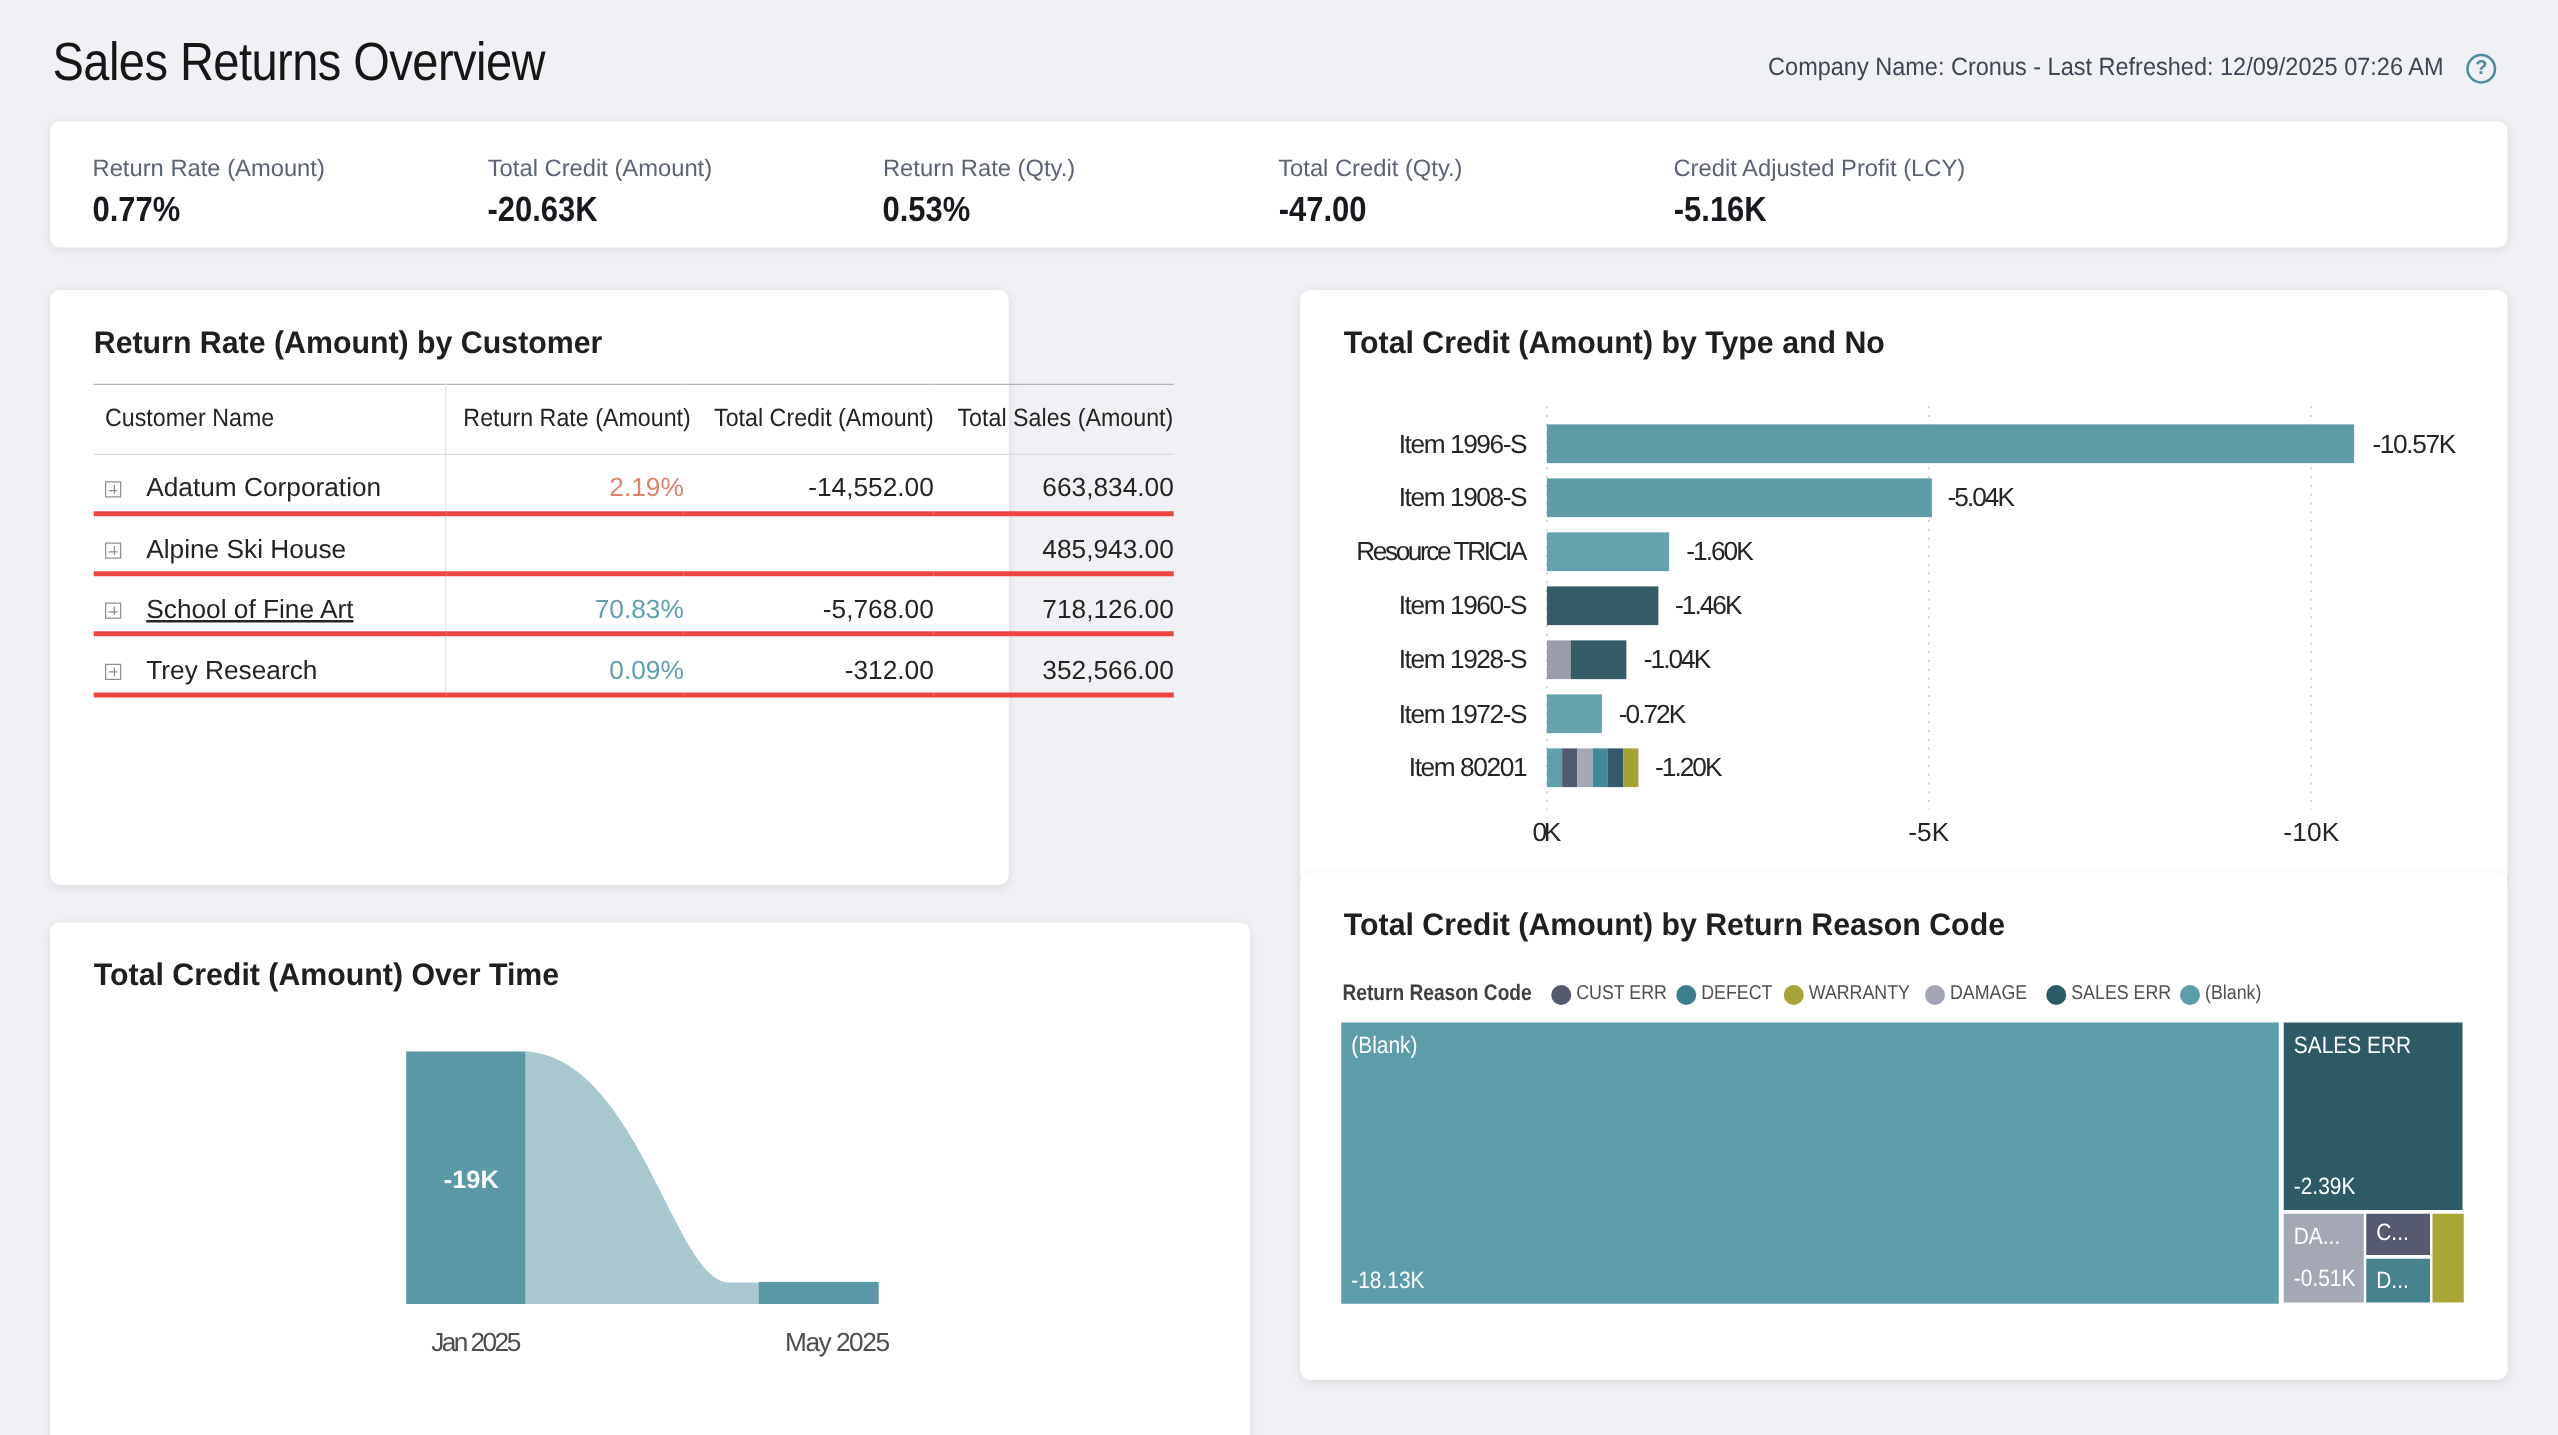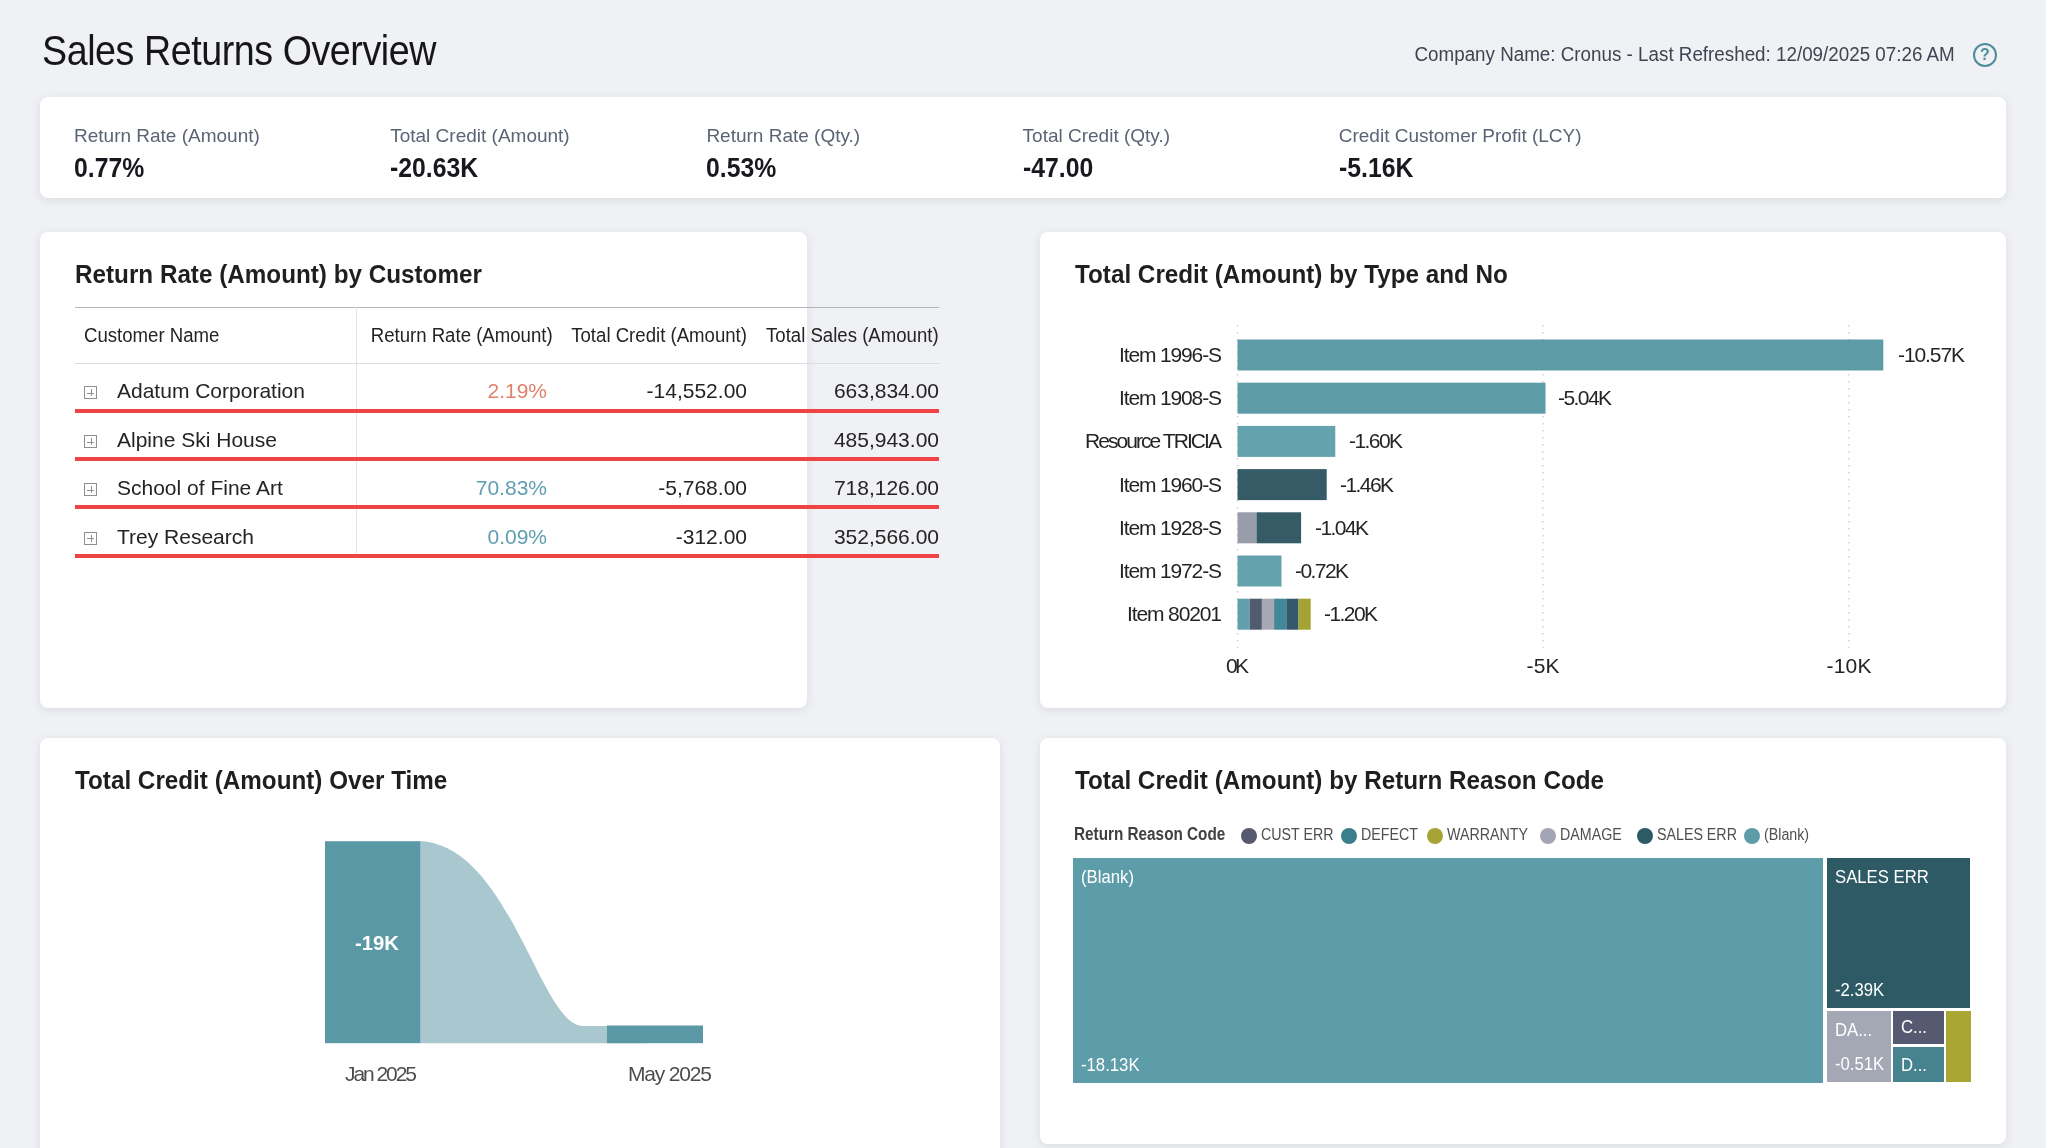--- a/index.html
+++ b/index.html
@@ -39,21 +39,21 @@
   #kpis { left:40px; top:97px; width:1966px; height:101px;
     display:flex; padding:28px 0 0 34px; align-items:flex-start; }
   .kpi { width:316.2px; }
   .kpi .lbl { font-size:19px; color:#5b6474; margin-bottom:5px; }
   .kpi .val { font-size:28px; font-weight:700; color:#17191e; transform:scaleX(0.885); transform-origin:0 50%; margin-top:2px; width:fit-content; }
   
   .ptitle { position:absolute; left:35px; top:28px; font-size:25px; font-weight:700; color:#1f1f1f; transform:scaleX(0.97); transform-origin:0 0; white-space:nowrap; }
   #p-table { left:40px; top:232px; width:767px; height:476px; }
   #p-bar   { left:1040px; top:232px; width:966px; height:476px; }
   #p-area  { left:40px;  top:738px; width:960px; height:449px; }
-  #p-tree  { left:1040px; top:738px; width:966px; height:406px; }
+  #p-tree  { left:1040px; top:698px; width:966px; height:406px; }
 
   
   #tblwrap { position:absolute; left:35px; top:74.5px; width:864px; }
   table { border-collapse:collapse; width:864px; table-layout:fixed; font-size:21px; }
   th, td { font-weight:400; padding:0; height:48.1px; white-space:nowrap; }
   td.num, th.num { text-align:right; }
   thead th { border-top:1px solid #b5b5b5; border-bottom:1px solid #dcdcdc; font-size:20px; height:56.2px; }
   tbody td { border-bottom:4px solid #ef4444; padding-top:10px; }
   tr.total td { font-weight:700; border-bottom:2px solid #3b3b3b; }
   col.c1 { width:281px; }
@@ -96,21 +96,21 @@
     </div>
     <div class="kpi">
       <div class="lbl">Return Rate (Qty.)</div>
       <div class="val">0.53%</div>
     </div>
     <div class="kpi">
       <div class="lbl">Total Credit (Qty.)</div>
       <div class="val">-47.00</div>
     </div>
     <div class="kpi">
-      <div class="lbl">Credit Customer Profit (LCY)</div>
+      <div class="lbl">Credit Adjusted Profit (LCY)</div>
       <div class="val">-5.16K</div>
     </div>
   </div>
 
   <div class="card" id="p-table">
     <div class="ptitle">Return Rate (Amount) by Customer</div>
     <div id="tblwrap">
       <table>
         <colgroup>
           <col class="c1">
@@ -133,21 +133,21 @@
             <td class="num">-14,552.00</td>
             <td class="num">663,834.00</td>
           </tr>
           <tr>
             <td class="vline" style="padding-left:9px;"><span class="expand"></span>Alpine Ski House</td>
               <td class="num"></td>
             <td class="num"></td>
             <td class="num">485,943.00</td>
           </tr>
           <tr>
-            <td class="vline" style="padding-left:9px;"><span class="expand"></span>School of Fine Art</td>
+            <td class="vline" style="padding-left:9px;text-decoration:underline;"><span class="expand"></span>School of Fine Art</td>
               <td class="num tealtx">70.83%</td>
             <td class="num">-5,768.00</td>
             <td class="num">718,126.00</td>
           </tr>
           <tr>
             <td class="vline" style="padding-left:9px;"><span class="expand"></span>Trey Research</td>
               <td class="num tealtx">0.09%</td>
             <td class="num">-312.00</td>
             <td class="num">352,566.00</td>
           </tr>

